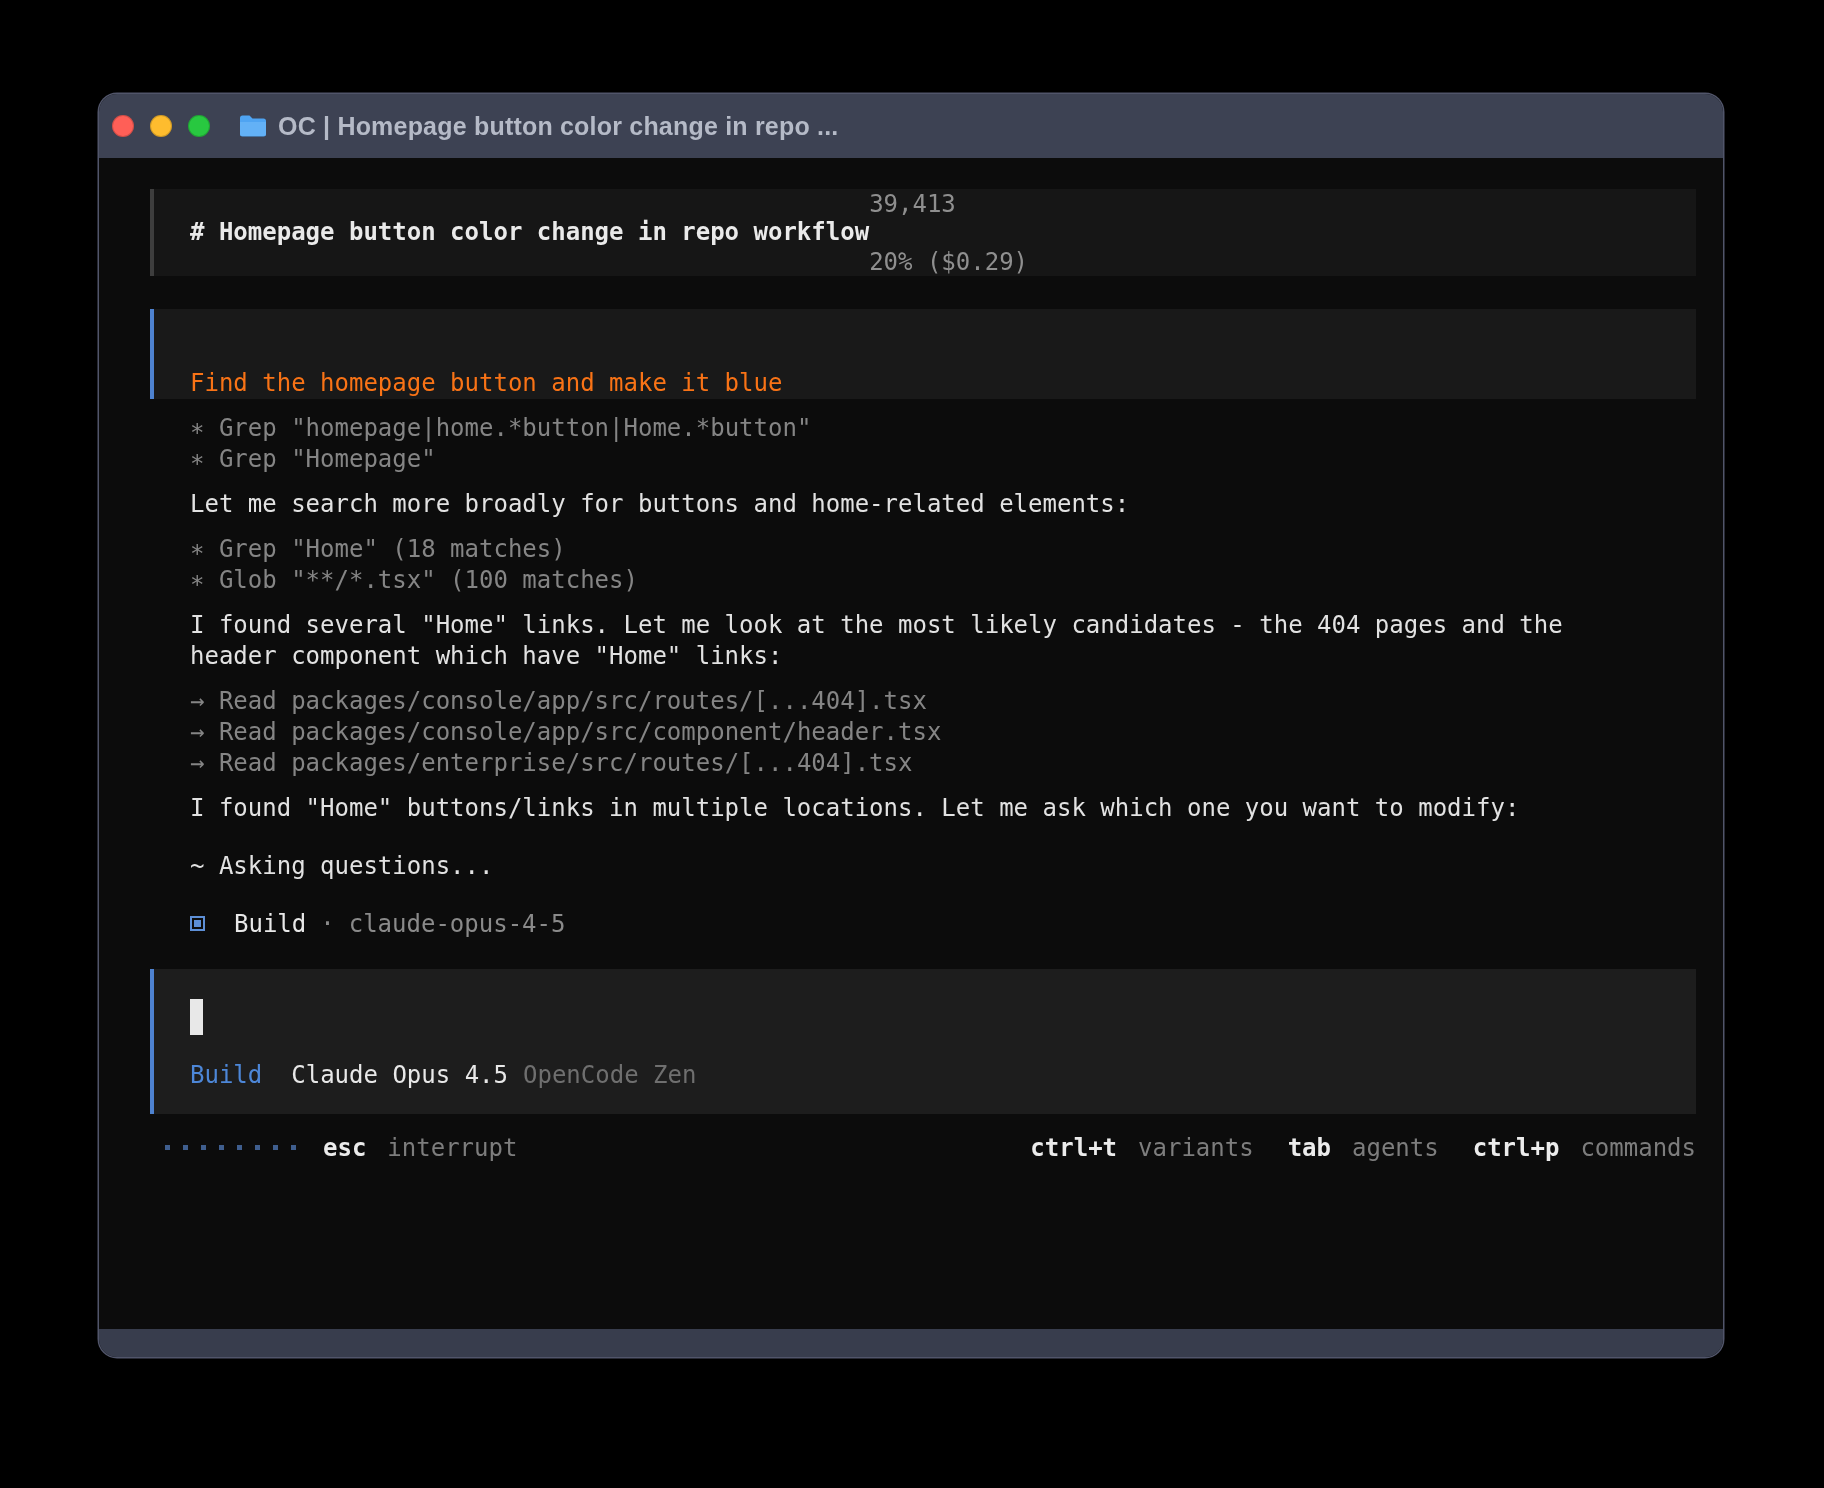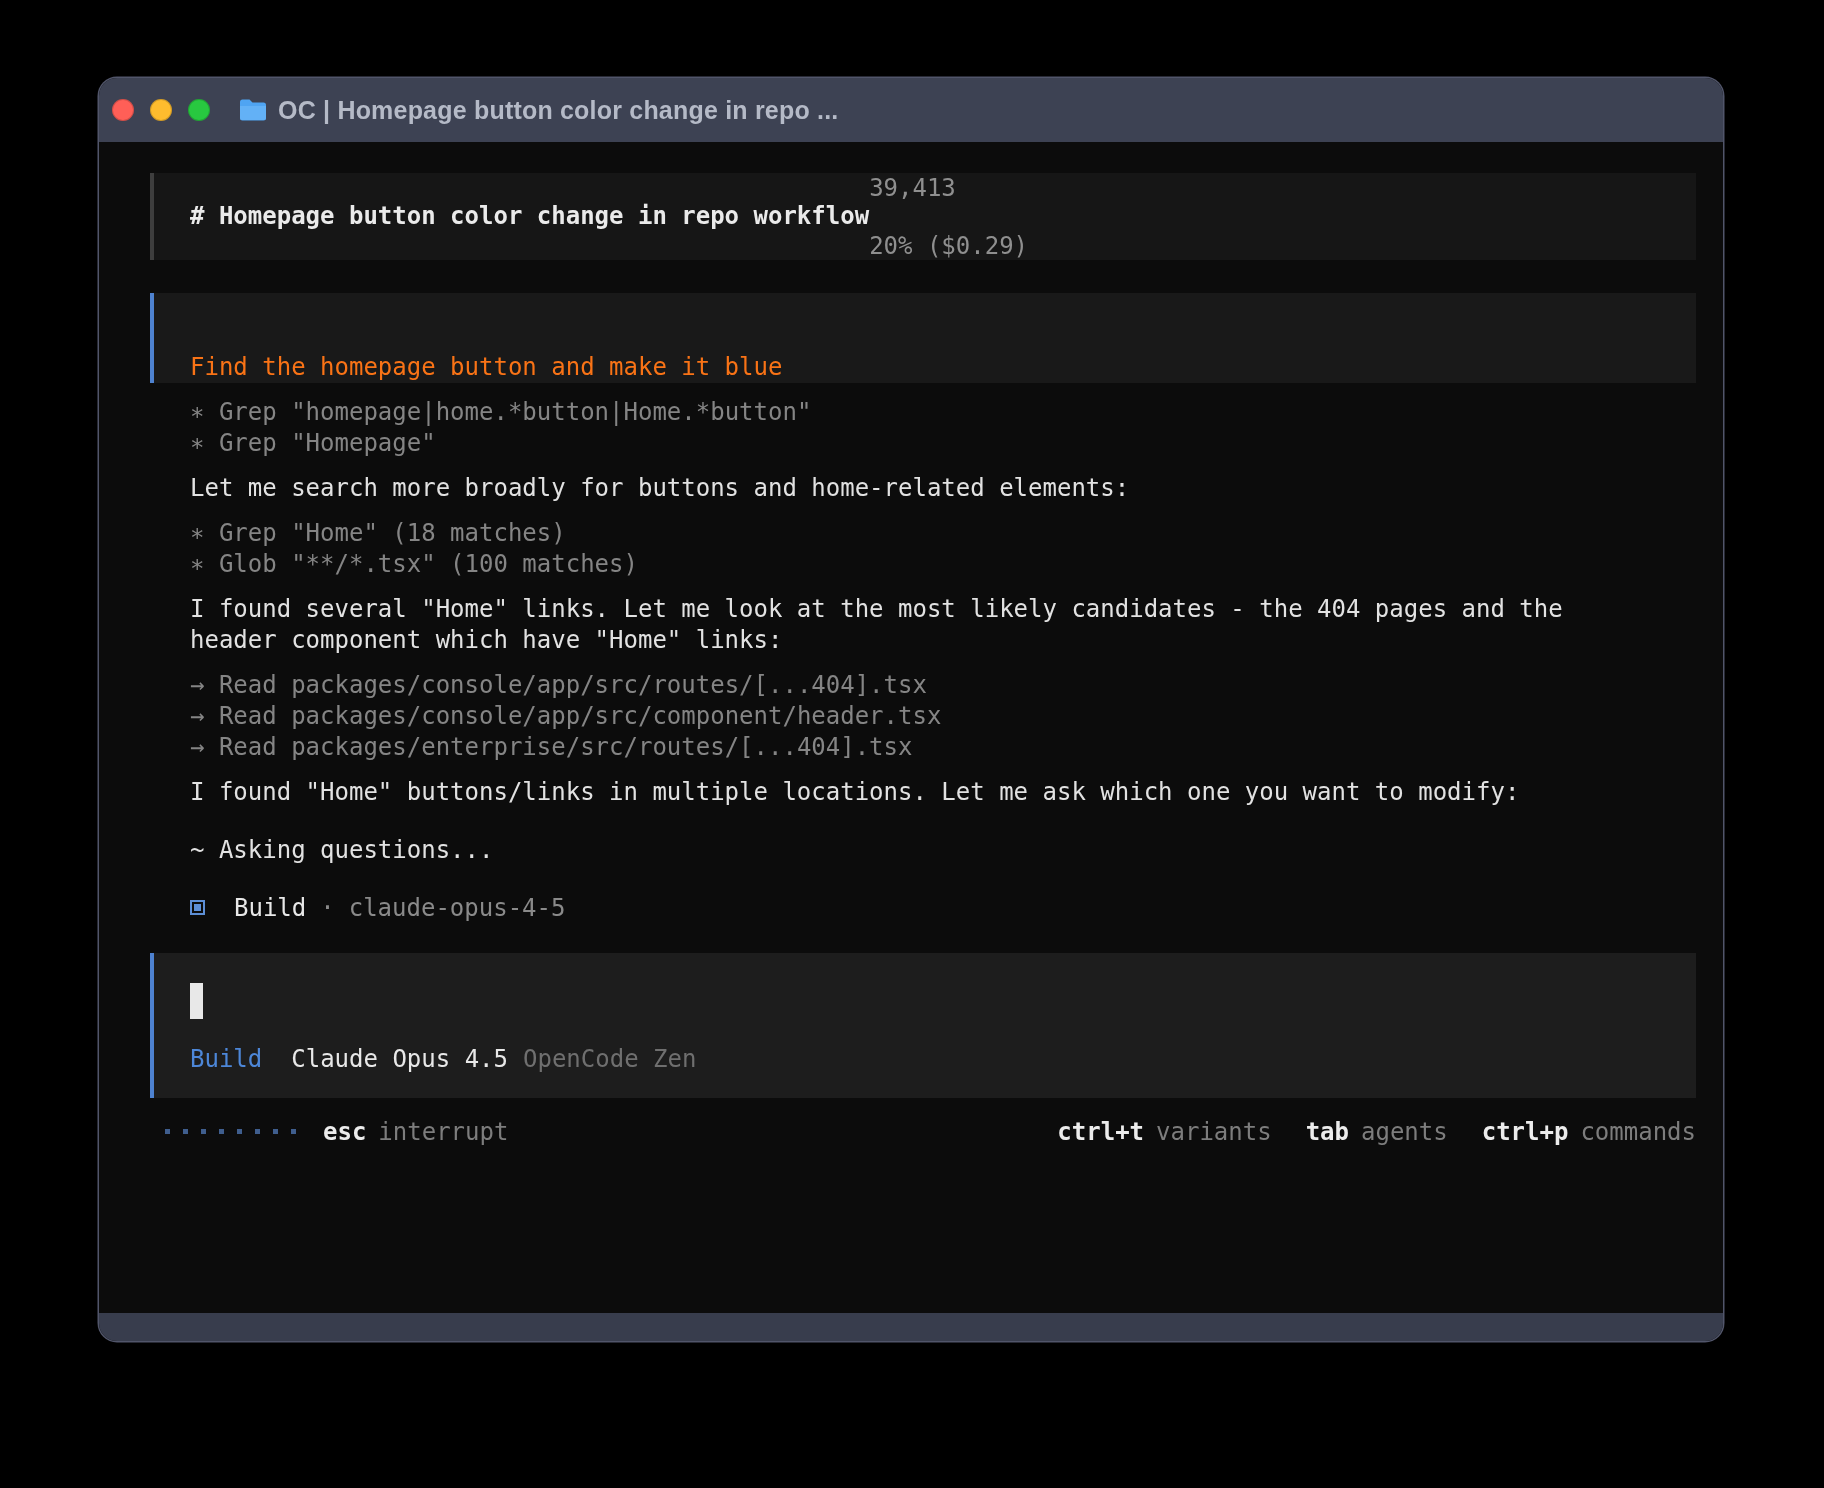--- a/index.html
+++ b/index.html
@@ -1,20 +1,20 @@
 <!DOCTYPE html>
 <html><head>
 <meta charset="utf-8">
 <style>
   * { margin: 0; padding: 0; box-sizing: border-box; }
   html, body { width: 1824px; height: 1488px; background: #000; overflow: hidden; }
   body { font-family: "DejaVu Sans Mono", monospace; }
 
   .window {
-    position: absolute; left: 99px; top: 78px;
+    position: absolute; left: 99px; top: 94px;
     width: 1624px; height: 1263px;
     border-radius: 18px; overflow: hidden;
     background: #0c0c0c;
     box-shadow: 0 0 0 1.5px #51556a, 0 20px 60px rgba(0,0,0,0.8);
   }
 
   
   .titlebar {
     height: 64px; background: #3d4253;
     display: flex; align-items: center;
@@ -83,21 +83,21 @@
     margin-top: 18px; height: 31px;
     display: flex; align-items: center; justify-content: space-between;
   }
   .sb-left { display: flex; align-items: center; margin-left: 15px; }
   .dots { display: flex; gap: 13px; align-items: center; }
   .dot { width: 5px; height: 5px; background: #3f5e8e; }
   .sb-esc { margin-left: 27px; }
   .key { color: #ececec; font-weight: bold; white-space: pre; }
   .action { color: #7d7d7d; margin-left: 12px; white-space: pre; }
   .sb-right { display: flex; align-items: center; gap: 34px; }
-  .hint { display: flex; align-items: center; }
+  .hint { display: flex; align-items: center; gap: 9px; }
 
   
   .bottom-strip { height: 28px; background: #383d4d; }
 </style>
 </head>
 <body>
 
 <div class="window">
 
   <div class="titlebar">

